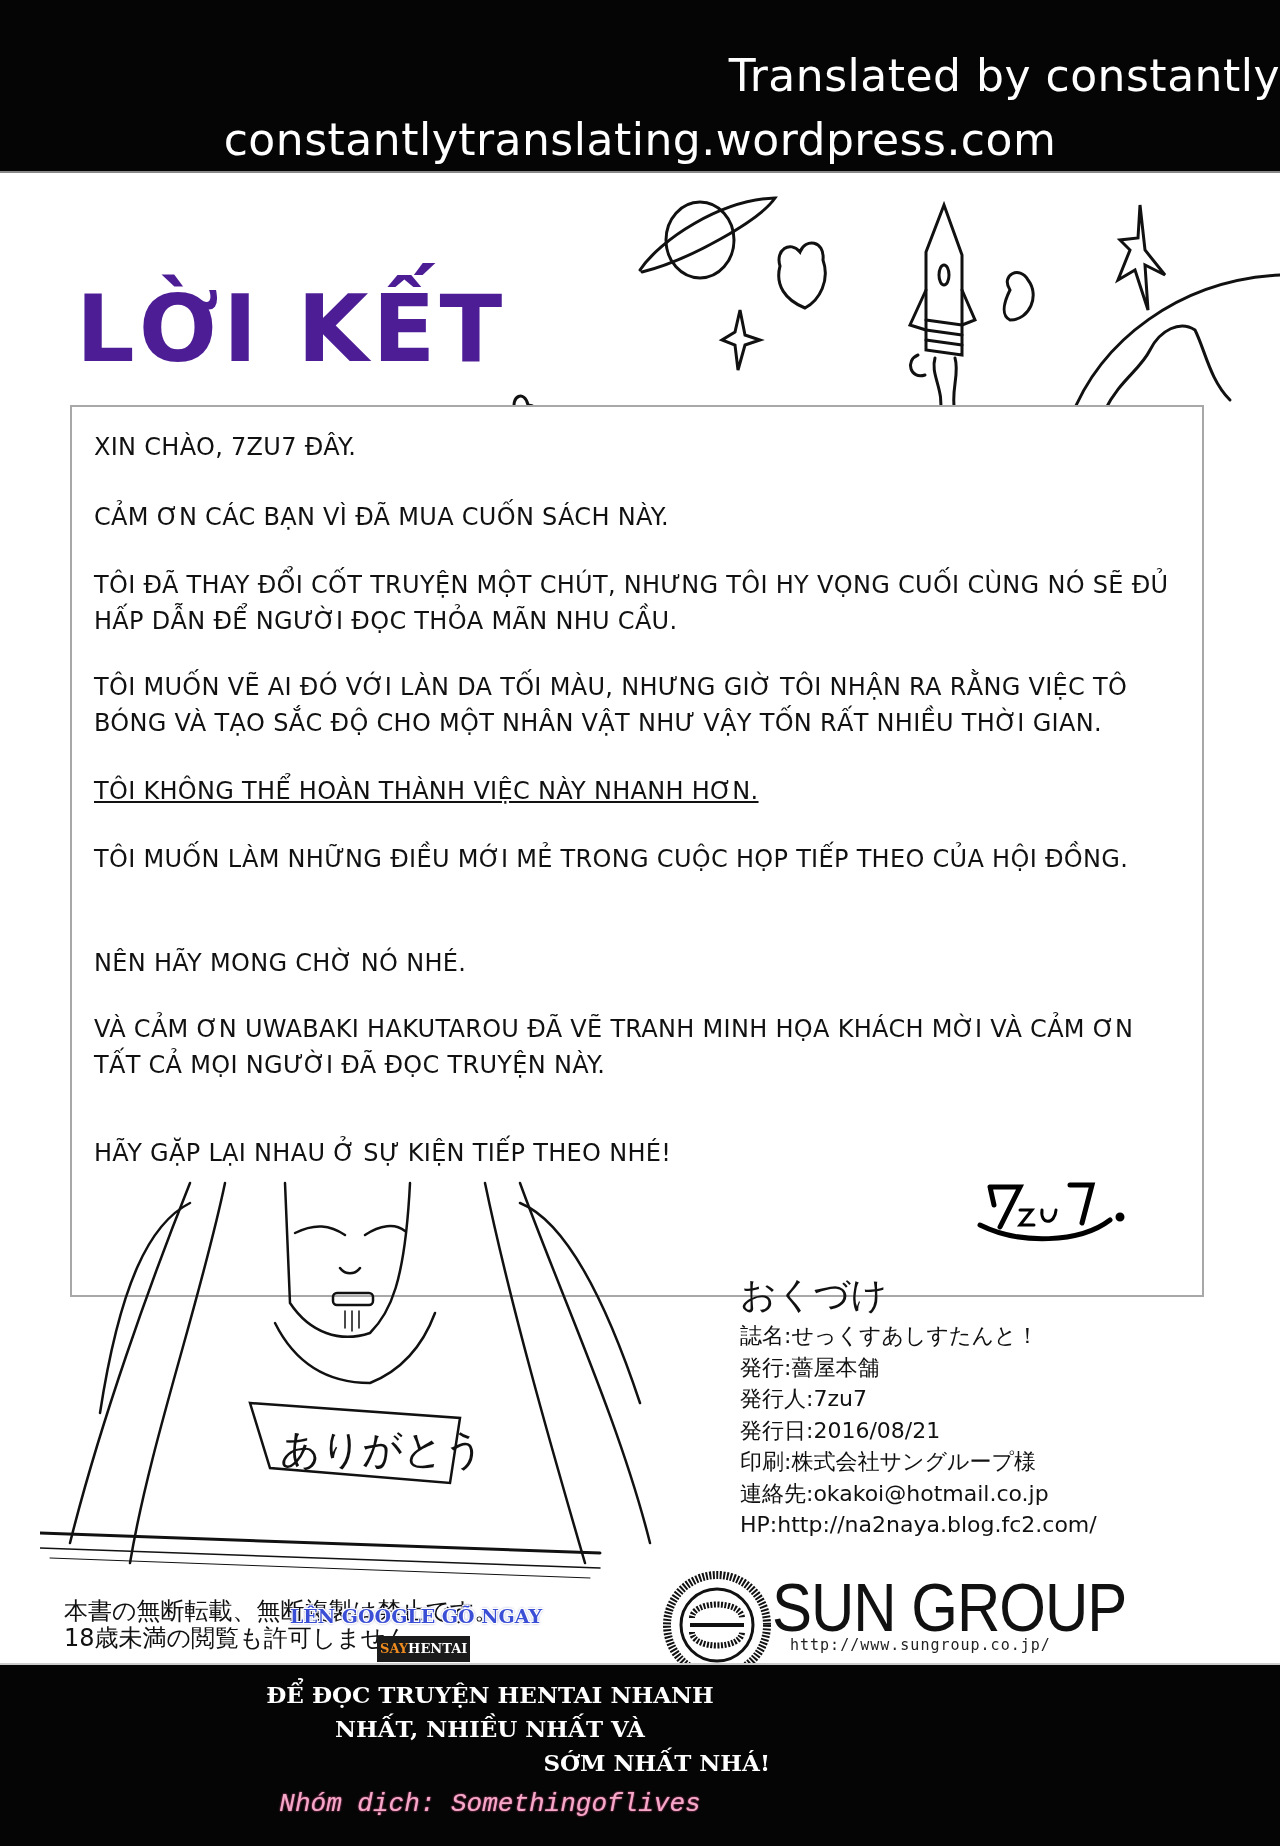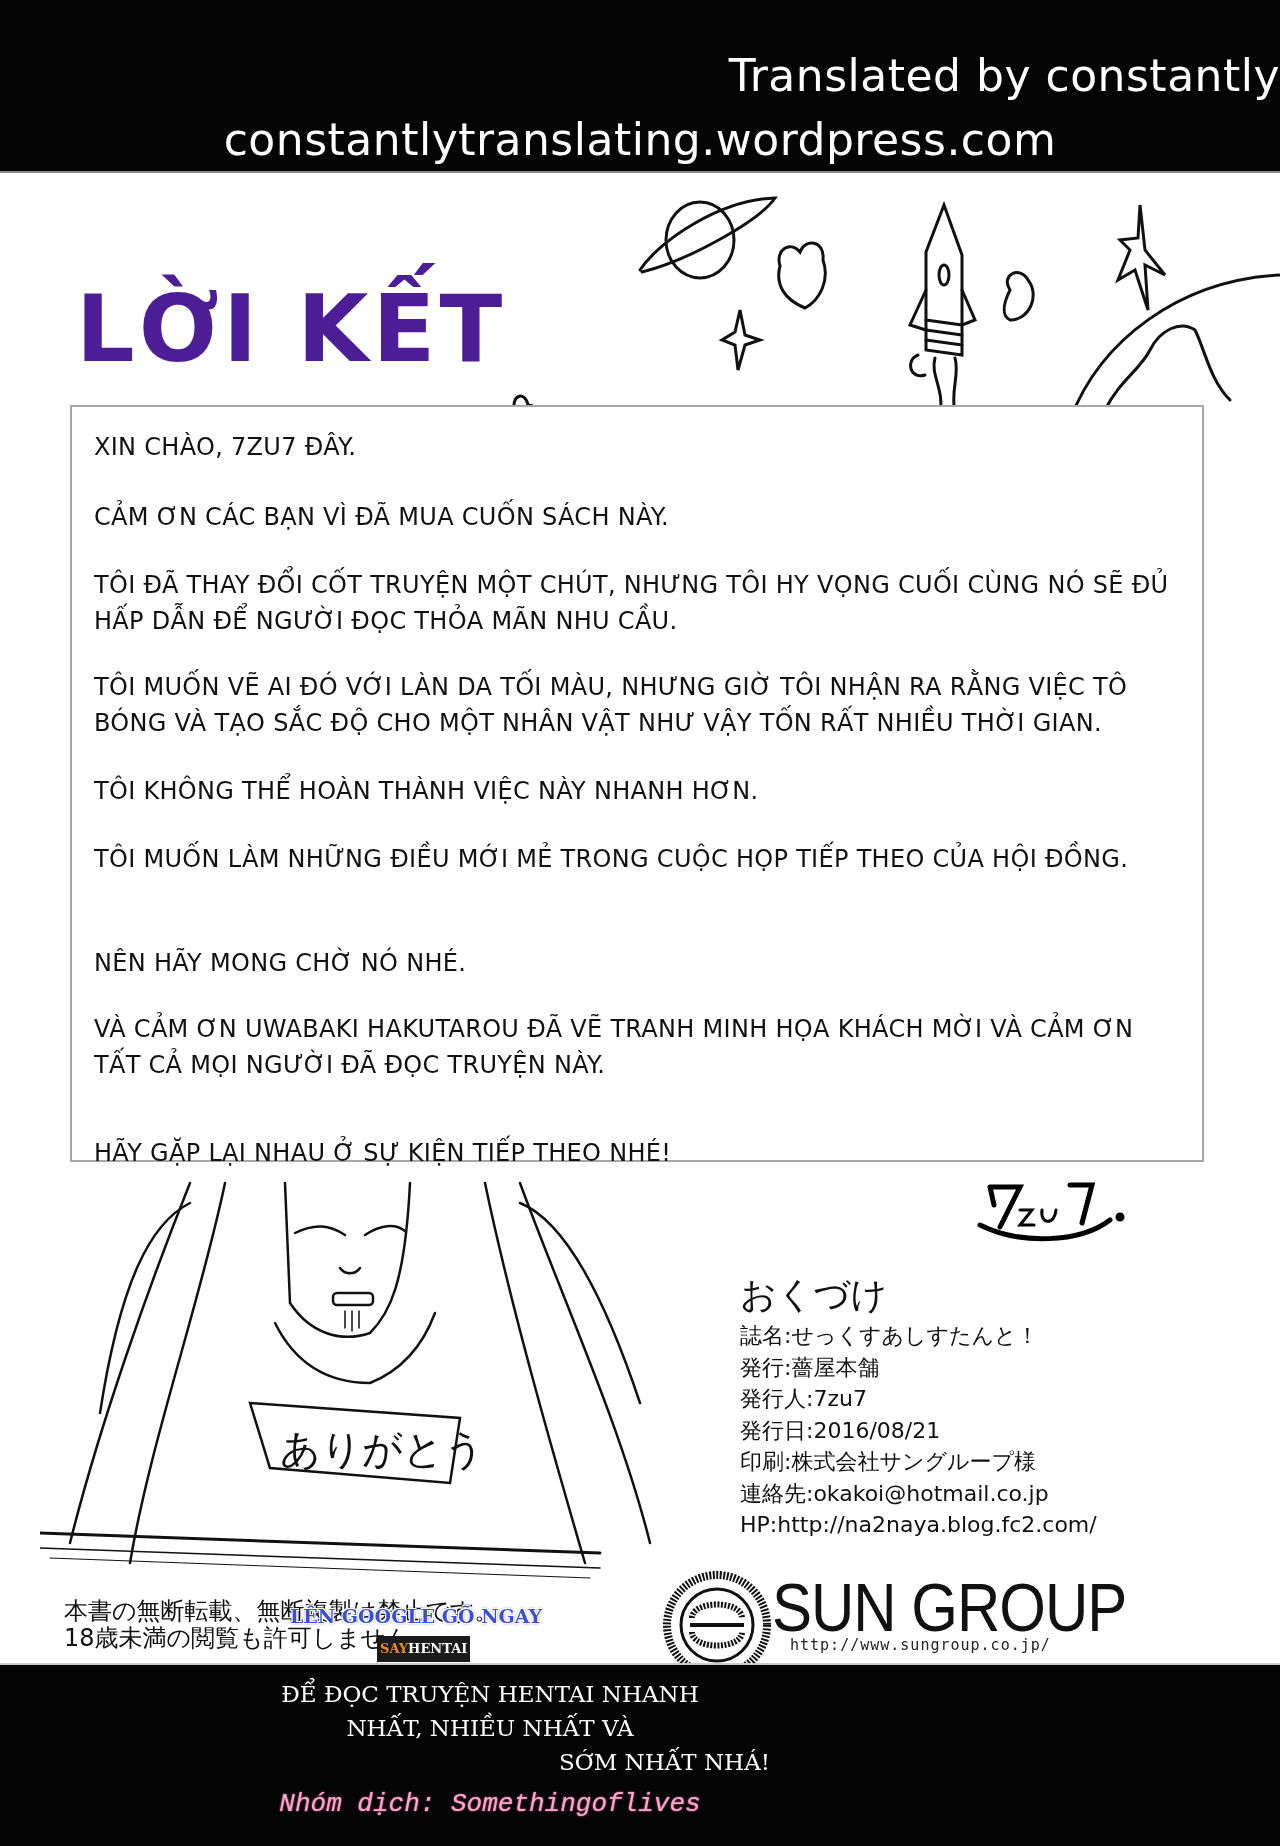--- a/index.html
+++ b/index.html
@@ -20,21 +20,21 @@
     position: absolute; left: 76px; top: 276px;
     font-family: "DejaVu Sans", sans-serif; font-weight: bold;
     font-size: 92px; letter-spacing: 4px; color: #4c1d95;
   }
 
   
   .doodles { position: absolute; left: 0; top: 180px; width: 1280px; height: 240px; pointer-events: none; }
 
   
   .note-box {
-    position: absolute; left: 70px; top: 405px; width: 1134px; height: 757px;
+    position: absolute; left: 70px; top: 405px; width: 1134px; height: 892px;
     background: #ffffff; border: 2px solid #a8a8a8;
   }
   .note-para {
     position: absolute; left: 22px; width: 1090px;
     font-family: "DejaVu Sans", sans-serif; font-size: 24px; line-height: 36px;
     color: #111; text-transform: uppercase; letter-spacing: 0.3px;
   }
 
   
   .illustration { position: absolute; left: 40px; top: 1163px; width: 680px; height: 420px; }
@@ -69,21 +69,21 @@
     background: #1b1b1b; padding: 0 3px; line-height: 26px; white-space: nowrap;
   }
   .wm-say .say { color: #f08b1f; }
   .wm-say .hentai { color: #ffffff; }
 
   
   .bottom-banner {
     position: absolute; left: 0; top: 1663px; width: 1280px; height: 183px;
     background: #050505; border-top: 2px solid #ccc;
   }
-  .promo { position: absolute; left: 210px; width: 560px; text-align: center; font-family: "DejaVu Serif", serif; font-weight: normal; color: #ffffff; font-size: 23px; }
+  .promo { position: absolute; left: 210px; width: 560px; text-align: center; font-family: "DejaVu Serif", serif; font-weight: bold; color: #ffffff; font-size: 23px; }
   .promo.l1 { top: 16px; }
   .promo.l2 { top: 50px; }
   .promo.l3 { top: 84px; text-align: right; }
   .credit { position: absolute; left: 210px; width: 560px; top: 124px; text-align: center; font-family: Liberation Mono, monospace; font-style: italic; font-size: 26px; color: #f4a9c9; text-shadow: 0 0 2px #ff5fa2; }
 </style>
 </head>
 <body>
 
 <header class="top-banner">
   <div class="line1">Translated by constantly</div>
@@ -122,21 +122,21 @@
   <g>
     <path d="M515 232 C 510 215, 525 210, 528 225 C 540 225, 540 240, 530 240"></path>
   </g>
 </svg>
 
 <section class="note-box">
   <p class="note-para" style="top:22px;">XIN CHÀO, 7ZU7 ĐÂY.</p>
   <p class="note-para" style="top:92px;">CẢM ƠN CÁC BẠN VÌ ĐÃ MUA CUỐN SÁCH NÀY.</p>
   <p class="note-para" style="top:160px;">TÔI ĐÃ THAY ĐỔI CỐT TRUYỆN MỘT CHÚT, NHƯNG TÔI HY VỌNG CUỐI CÙNG NÓ SẼ ĐỦ HẤP DẪN ĐỂ NGƯỜI ĐỌC THỎA MÃN NHU CẦU.</p>
   <p class="note-para" style="top:262px;">TÔI MUỐN VẼ AI ĐÓ VỚI LÀN DA TỐI MÀU, NHƯNG GIỜ TÔI NHẬN RA RẰNG VIỆC TÔ BÓNG VÀ TẠO SẮC ĐỘ CHO MỘT NHÂN VẬT NHƯ VẬY TỐN RẤT NHIỀU THỜI GIAN.</p>
-  <p class="note-para" style="top:366px;">TÔI KHÔNG THỂ HOÀN THÀNH VIỆC NÀY NHANH HƠN.</p>
+  <p class="note-para" style="top:366px;text-decoration:underline;">TÔI KHÔNG THỂ HOÀN THÀNH VIỆC NÀY NHANH HƠN.</p>
   <p class="note-para" style="top:434px;">TÔI MUỐN LÀM NHỮNG ĐIỀU MỚI MẺ TRONG CUỘC HỌP TIẾP THEO CỦA HỘI ĐỒNG.</p>
   <p class="note-para" style="top:538px;">NÊN HÃY MONG CHỜ NÓ NHÉ.</p>
   <p class="note-para" style="top:604px;">VÀ CẢM ƠN UWABAKI HAKUTAROU ĐÃ VẼ TRANH MINH HỌA KHÁCH MỜI VÀ CẢM ƠN TẤT CẢ MỌI NGƯỜI ĐÃ ĐỌC TRUYỆN NÀY.</p>
   <p class="note-para" style="top:728px;">HÃY GẶP LẠI NHAU Ở SỰ KIỆN TIẾP THEO NHÉ!</p>
 </section>
 
 <svg class="signature" viewBox="0 0 180 80" fill="none" stroke="#000" stroke-width="5" stroke-linecap="round">
   <path d="M30 22 L 34 40 M 30 22 L 60 22 L 40 62"></path>
   <path d="M60 45 L 72 45 L 60 60 L 74 60" stroke-width="3"></path>
   <path d="M82 45 C 80 60, 95 60, 96 45" stroke-width="3"></path>

